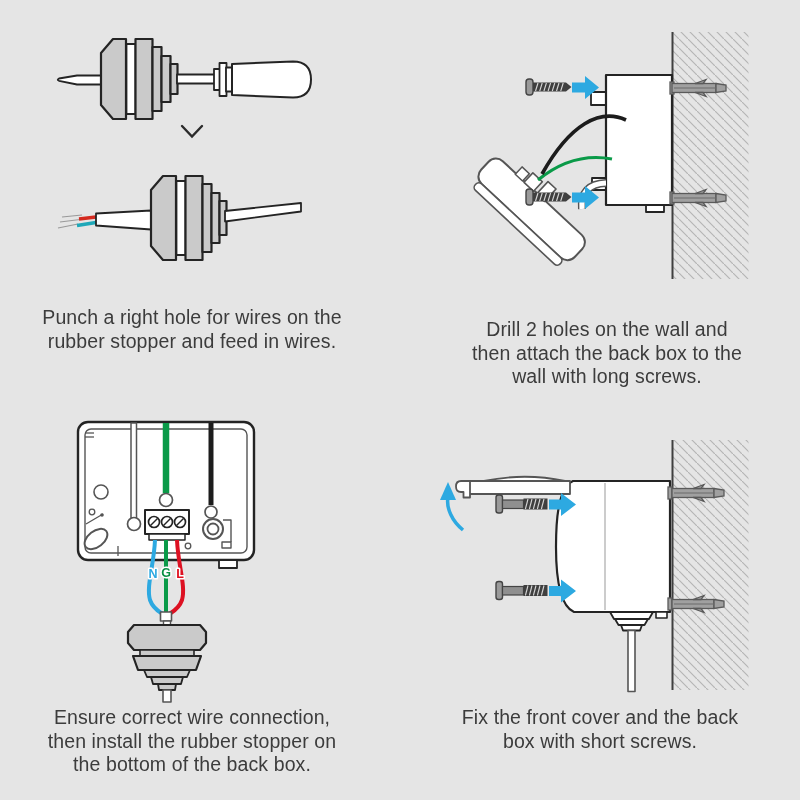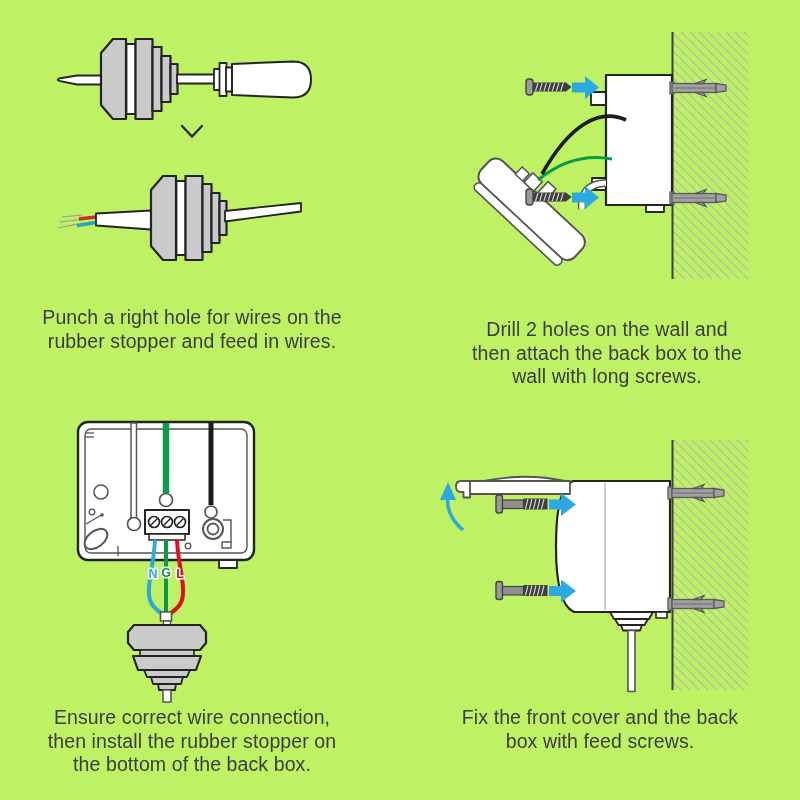--- a/index.html
+++ b/index.html
@@ -1,16 +1,16 @@
 <!DOCTYPE html>
 <html><head>
 <meta charset="utf-8">
 <style>
   html,body{margin:0;padding:0;background:#fff;}
-  .canvas{position:relative;width:800px;height:800px;background:#bef264;overflow:hidden;
+  .canvas{position:relative;width:800px;height:800px;background:#e5e5e5;overflow:hidden;
           font-family:"Liberation Sans",sans-serif;}
   .panel{position:absolute;width:400px;height:400px;}
   #panel1{left:0;top:0;} #panel2{left:400px;top:12px;}
   #panel3{left:0;top:400px;} #panel4{left:400px;top:400px;}
   .panel svg{position:absolute;left:0;top:0;}
   .caption{position:absolute;top:306px;left:0;width:100%;text-align:center;
            font-size:19.5px;line-height:23.5px;color:#3c3c3c;white-space:pre-line;
            letter-spacing:0.1px;}
   .cap-left{transform:translateX(-8px);}
   .cap-right{transform:translateX(7px);}
@@ -306,16 +306,16 @@
 
       <g fill="#cacaca" class="ol" stroke-width="1.8">
         <polygon points="210,212 253,212 249,219 214,219" fill="#ffffff"></polygon>
         <polygon points="215,219 248,219 244.5,225 218.5,225" fill="#ffffff"></polygon>
         <polygon points="221,225 242,225 240,230.5 223,230.5" fill="#ffffff"></polygon>
       </g>
       <rect x="256" y="212" width="11" height="6" fill="#fff" class="ol" stroke-width="1.6"></rect>
       <rect x="228" y="230.5" width="7" height="61" fill="#fff" class="thin" stroke-width="1.6"></rect>
     </svg>
     <div class="caption">Fix the front cover and the back
-box with feed screws.</div>
+box with short screws.</div>
   </div>
 
 </div>
 
 </body></html>

